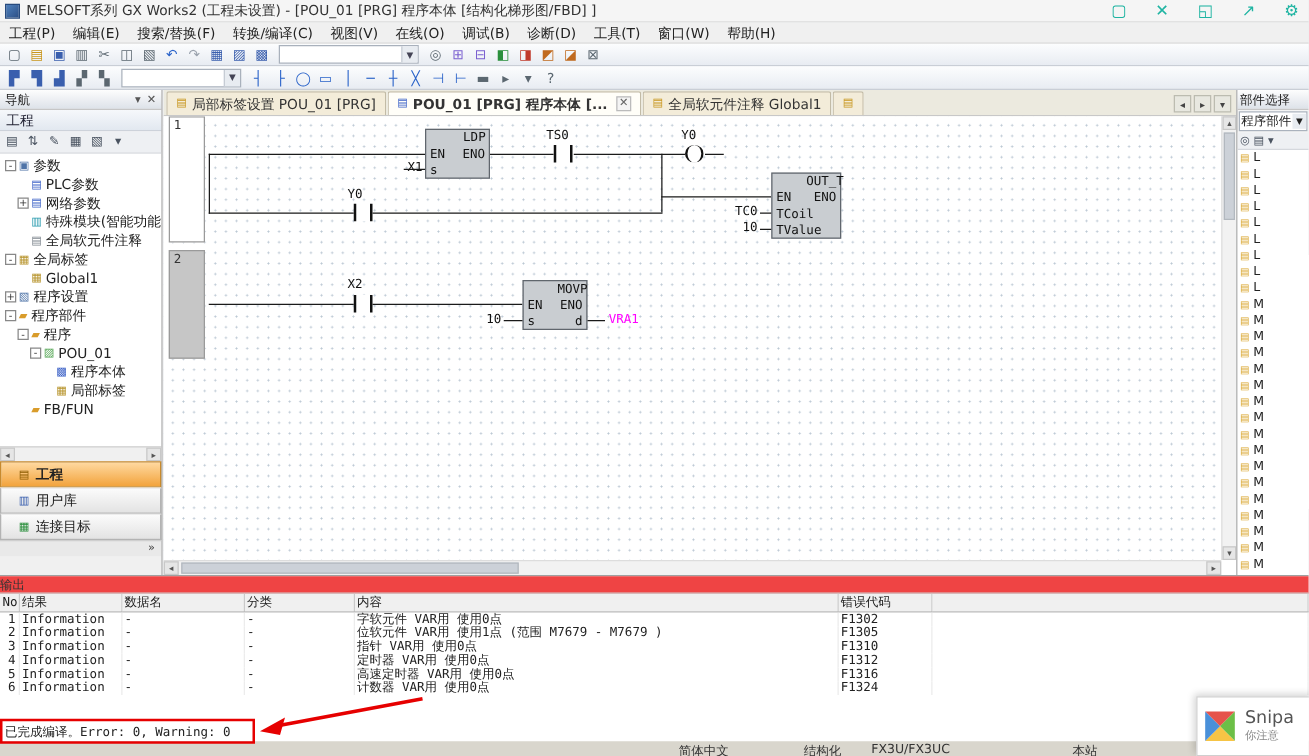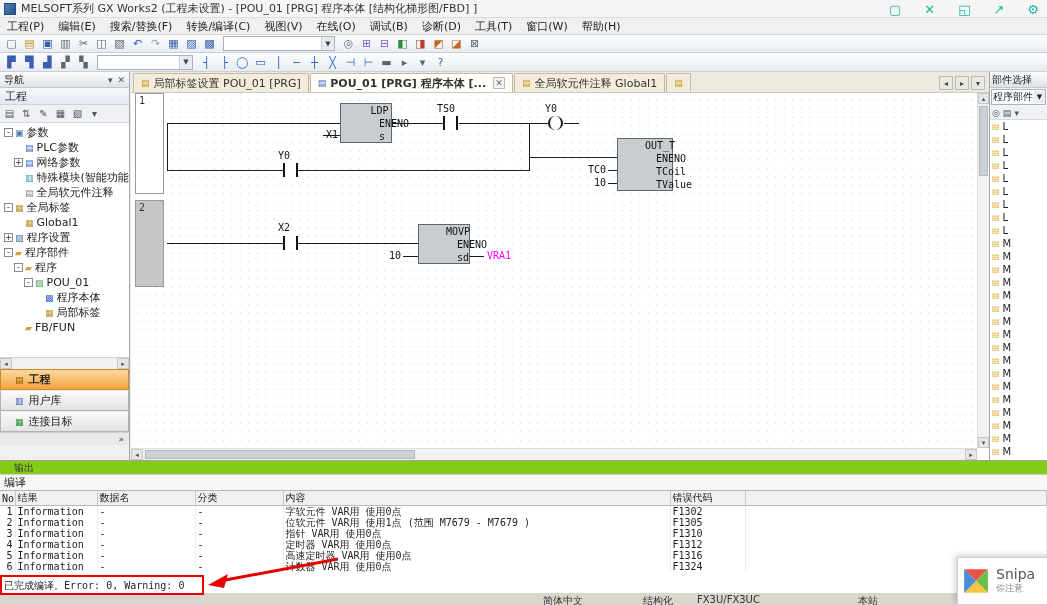--- a/index.html
+++ b/index.html
@@ -64,42 +64,42 @@
             font-family:"DejaVu Sans Mono","Liberation Mono",monospace; }
   .hl { position:absolute; height:1px; background:#1a1a1a; }
   .vl { position:absolute; width:1px; background:#1a1a1a; }
   .contact { position:absolute; width:15px; height:14px; background:#fff; border-left:2px solid #111; border-right:2px solid #111; }
   .coil { position:absolute; width:15px; height:14px; background:#fff; border-left:2px solid #111; border-right:2px solid #111; border-radius:50%; }
   .op { position:absolute; font-size:10px; line-height:10px; color:#111; white-space:nowrap; }
   .op.r { text-align:right; }
   .op.magenta { color:#ff00ff; }
   .fb { position:absolute; background:#c9cdd1; border:1px solid #60666d; font-size:10px; color:#111; }
   .fb-h { height:13px; line-height:13px; text-align:center;padding-left:27px; }
-  .fb-r { height:13px; line-height:13px; display:flex; justify-content:space-between; padding:0 3px;margin-left:35px; }
+  .fb-r { height:13px; line-height:13px; display:flex; justify-content:space-between; padding:0 3px; }
   .gutter { position:absolute; border:1px solid #9a9a9a; background:#fff; font-size:10px; color:#333; padding:1px 0 0 3px; }
   .gutter.sel { background:#c6c6c6; }
 
   .vscroll { position:absolute; right:0; top:21px; width:12px; height:355px; background:#f2f2f2; border-left:1px solid #ddd; }
   .hscroll { position:absolute; left:0; top:376px; width:846px; height:12px; background:#f2f2f2; border-top:1px solid #ddd; display:flex; }
   .thumb { background:#ccd1d8; border:1px solid #b2b8bf; }
 
   
   .parts { position:absolute; left:989px; top:72px; width:58px; height:388px; background:#f5f5f5; border-left:1px solid #a9a9a9; display:flex; flex-direction:column; overflow:hidden; }
   .parts-header { height:16px; background:linear-gradient(#fdfdfd,#dde2e9); border-bottom:1px solid #c6c6c6; display:flex; align-items:center; font-size:10px; padding:0 2px; white-space:nowrap; }
   .parts-combo { height:16px; margin:1px; background:#fff; border:1px solid #aab2bd; display:flex; align-items:center; font-size:10px; white-space:nowrap; }
   .parts-combo .val { flex:1; padding-left:1px; overflow:hidden; }
   .parts-combo .arr { width:11px; height:12px; background:#e8ecf1; font-size:7px; display:flex; align-items:center; justify-content:center; }
   .parts-tools { height:14px; background:#eef0f3; border-bottom:1px solid #d5d8dd; display:flex; gap:3px; align-items:center; padding-left:2px; font-size:9px; color:#4a5360; }
   .plist { flex:1; background:#fff; overflow:hidden; }
   .pitem { height:13px; display:flex; align-items:center; gap:3px; padding-left:2px; font-size:10px; white-space:nowrap; }
   .pico { font-size:8px; color:#d9a62e; }
 
   
   .output { position:absolute; left:0; top:460px; width:100%; height:132px; background:#fff; border-top:1px solid #a0a0a0; }
-  .out-title { height:14px; background:#84cc16; border-bottom:1px solid #cfcfcf; font-size:10px; display:flex; align-items:center; padding-left:14px; color:#333; }
+  .out-title { height:14px; background:#ef4444; border-bottom:1px solid #cfcfcf; font-size:10px; display:flex; align-items:center; padding-left:0; color:#333; }
   .out-tab { height:16px; background:#f6f6f6; border-bottom:1px solid #b5b5b5; font-size:11px; display:flex; align-items:center; padding-left:4px; }
   table.outtbl { border-collapse:collapse; width:100%; table-layout:fixed; font-family:"DejaVu Sans Mono","Liberation Mono",monospace; font-size:10px; }
   .outtbl th { background:#f0f0f0; border-right:1px solid #c9c9c9; border-bottom:1px solid #b9b9b9; font-weight:normal; text-align:left; height:12px; padding:0 2px; white-space:nowrap; overflow:hidden; }
   .outtbl td { border-right:1px solid #ececec; height:11px; line-height:11px; padding:0 2px; white-space:nowrap; overflow:hidden; }
   .outtbl td.c-no { text-align:right; }
   .out-summary { position:absolute; left:4px; top:118px; font-size:10px; font-family:"DejaVu Sans Mono","Liberation Mono",monospace;text-align:right; }
 
   
   .statusbar { position:absolute; left:0; top:592px; width:100%; height:13px; background:#d9d6cd; border-top:1px solid #fff; font-size:10px; color:#333; }
   .statusbar span { position:absolute; top:1px; white-space:nowrap; }
@@ -670,23 +670,20 @@
         <span class="pico">▤</span>
         <span>M</span>
       </div>
 
   </div>
 </div>
 
 <div class="output">
   <div class="out-title">
     <span>输出</span>
-  </div>
-  <div class="out-tab">
-    <span>编译</span>
   </div>
   <table class="outtbl">
     <colgroup>
       <col style="width:15px">
         <col style="width:82px">
         <col style="width:98px">
       <col style="width:88px">
         <col style="width:387px">
         <col style="width:75px">
         <col>

